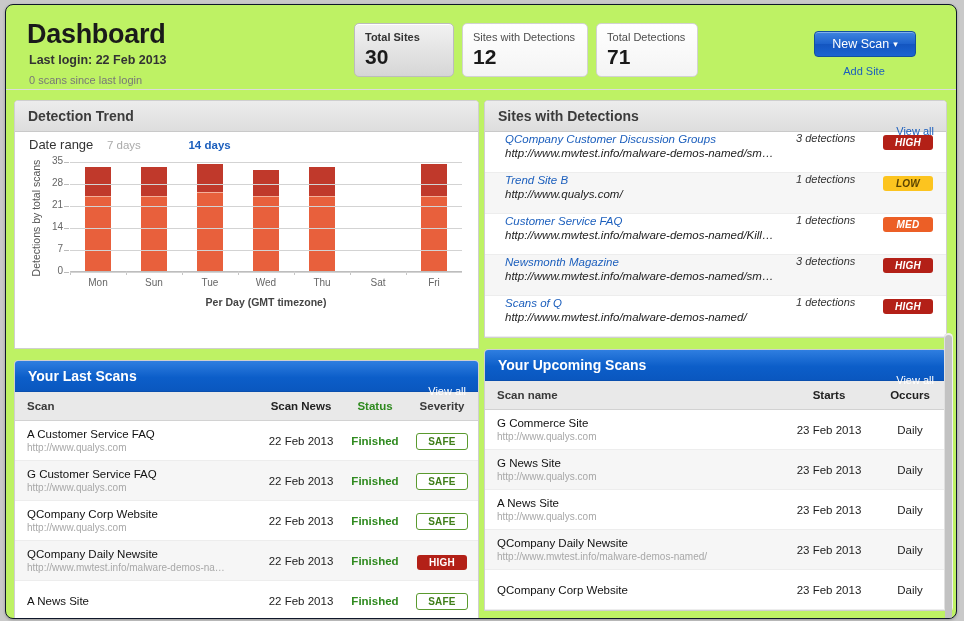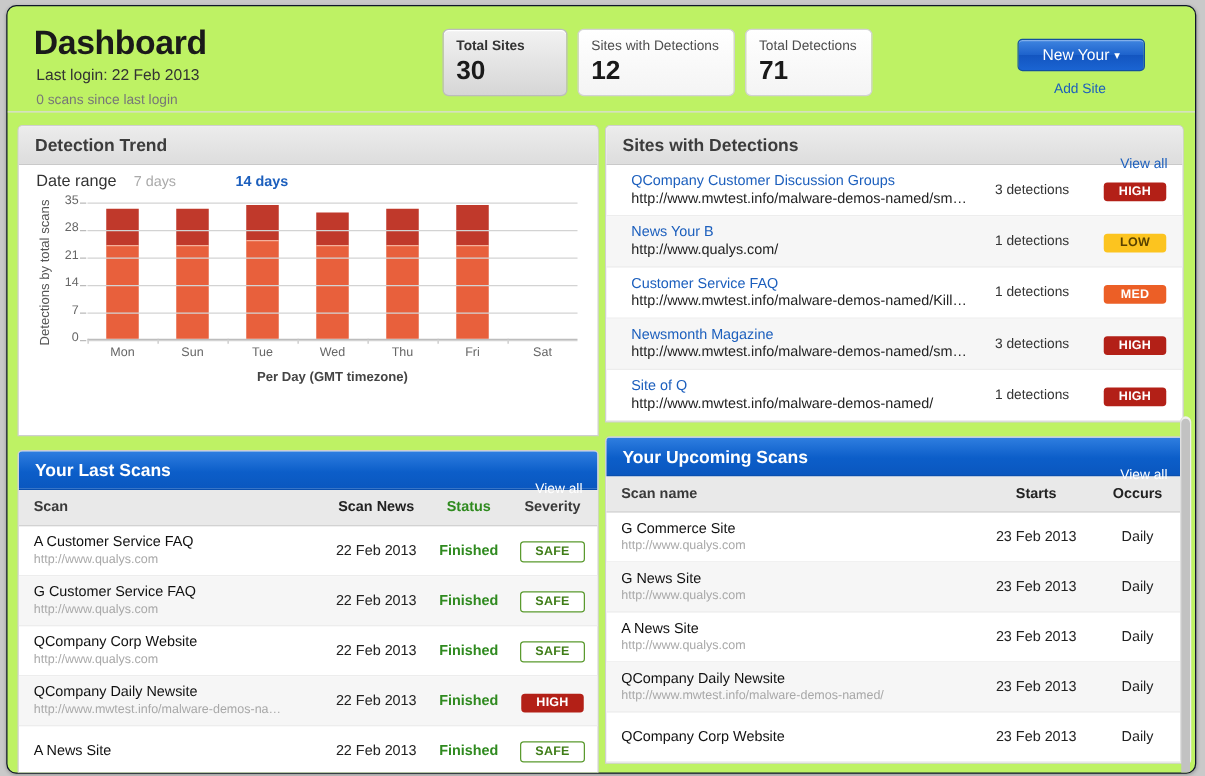--- a/index.html
+++ b/index.html
@@ -11,21 +11,21 @@
   }
   .page{
     position:absolute;left:5px;top:4px;width:950px;height:613px;
     background:#bef264;border:1px solid #0f172a;border-radius:8px;
     box-shadow:0 1px 3px rgba(0,0,0,.25);overflow:hidden;
   }
 
   
   .header{position:relative;height:84px;border-bottom:1px solid #dcdcdc;}
   .title{position:absolute;left:21px;top:14px;font-size:27px;font-weight:bold;color:#1a1a1a;letter-spacing:-.3px;}
-  .lastlogin{position:absolute;left:23px;top:48px;font-size:12.5px;font-weight:normal;color:#333;}
+  .lastlogin{position:absolute;left:23px;top:48px;font-size:12.5px;font-weight:bold;color:#333;}
   .scanssince{position:absolute;left:23px;top:69px;font-size:11px;color:#777;}
 
   .stats{position:absolute;left:348px;top:18px;display:flex;gap:8px;}
   .stat{
     border:1px solid #bcbcbc;border-radius:5px;padding:6px 12px 7px 10px;
     min-width:100px;box-sizing:border-box;
   }
   .stat.active{background:linear-gradient(to bottom,#f2f2f2 0%,#d6d6d6 100%);box-shadow:inset 0 1px 0 #fff;}
   .stat.plain{background:linear-gradient(to bottom,#ffffff 0%,#f4f4f4 100%);border-color:#d2d2d2;}
   .stat .lbl{font-size:11px;color:#4d4d4d;line-height:14px;white-space:nowrap;}
@@ -86,21 +86,21 @@
   .bslot{flex:1;position:relative;}
   .bslot .tickmark{position:absolute;left:0;bottom:-4px;width:1px;height:4px;background:#c5c5c5;}
   .bar{position:absolute;left:50%;transform:translateX(-50%);bottom:0;width:26px;}
   .seg-top{background:#c0392b;width:100%;}
   .seg-bot{background:#e8603c;width:100%;border-top:1px solid #f4b09b;box-sizing:border-box;}
   .xtick{position:absolute;top:100%;margin-top:6px;left:0;width:100%;text-align:center;font-size:10px;color:#666;}
   .xlabel{position:absolute;left:55px;width:392px;top:140px;text-align:center;font-size:10.5px;font-weight:bold;color:#444;}
 
   
   .siteslist{}
-  .siterow{display:flex;align-items:center;height:41px;padding:0 12px 0 20px;border-bottom:1px solid #ededed;box-sizing:border-box;}
+  .siterow{display:flex;height:41px;padding:0 12px 0 20px;border-bottom:1px solid #ededed;box-sizing:border-box;font-style:italic;}
   .siterow:nth-child(even){background:#f6f6f6;}
   .siterow .sinfo{flex:1;min-width:0;}
   .siterow .sname{font-size:11.5px;color:#1c5fbd;line-height:14px;cursor:pointer;}
   .siterow .surl{font-size:11.5px;color:#222;line-height:14px;white-space:nowrap;overflow:hidden;text-overflow:ellipsis;max-width:300px;}
   .siterow .sdet{font-size:11px;color:#333;width:86px;text-align:left;padding-left:6px;white-space:nowrap;}
   .badge{
     display:inline-block;min-width:40px;text-align:center;font-size:10px;font-weight:bold;
     padding:2px 5px;border-radius:3px;letter-spacing:.2px;
   }
   .badge.high{background:#b32017;color:#fff;}
@@ -150,21 +150,21 @@
           <div class="val">12</div>
         </div>
         <div class="stat plain">
           <div class="lbl">Total Detections</div>
           <div class="val">71</div>
         </div>
       </div>
 
     <div class="newscan-wrap">
       <div class="newscan">
-        <span>New Your</span><span class="cv">▾</span>
+        <span>New Scan</span><span class="cv">▾</span>
       </div>
       <a class="addsite">Add Site</a>
     </div>
   </div>
 
   <div class="content">
 
     <div class="col left">
 
       <div class="panel chartpanel">
@@ -218,29 +218,29 @@
                 <div class="bslot">
                   <div class="tickmark"></div>
                   <div class="bar" style="height: 103.714px;">
                     <div class="seg-top" style="height: 28.2857px;"></div>
                     <div class="seg-bot" style="height: 75.4286px;"></div>
                   </div>
                   <div class="xtick">Thu</div>
                 </div>
                 <div class="bslot">
                   <div class="tickmark"></div>
+                  <div class="xtick">Sat</div>
+                </div>
+                <div class="bslot">
+                  <div class="tickmark"></div>
                   <div class="bar" style="height: 106.857px;">
                     <div class="seg-top" style="height: 31.4286px;"></div>
                     <div class="seg-bot" style="height: 75.4286px;"></div>
                   </div>
                   <div class="xtick">Fri</div>
-                </div>
-                <div class="bslot">
-                  <div class="tickmark"></div>
-                  <div class="xtick">Sat</div>
                 </div>
               </div>
           <div class="gridline" style="top: 110px;"></div>
               <div class="ytick" style="top: 110px;">0</div>
               <div class="ytickdash" style="top: 110px;"></div>
               <div class="gridline" style="top: 88px;"></div>
               <div class="ytick" style="top: 88px;">7</div>
               <div class="ytickdash" style="top: 88px;"></div>
               <div class="gridline" style="top: 66px;"></div>
               <div class="ytick" style="top: 66px;">14</div>
@@ -332,21 +332,21 @@
             <div class="siterow">
               <div class="sinfo">
                 <div class="sname">QCompany Customer Discussion Groups</div>
                 <div class="surl">http://www.mwtest.info/malware-demos-named/sm…</div>
               </div>
               <div class="sdet">3 detections</div>
               <div class="bwrap"><span class="badge high">HIGH</span></div>
             </div>
             <div class="siterow">
               <div class="sinfo">
-                <div class="sname">News Your B</div>
+                <div class="sname">Trend Site B</div>
                 <div class="surl">http://www.qualys.com/</div>
               </div>
               <div class="sdet">1 detections</div>
               <div class="bwrap"><span class="badge low">LOW</span></div>
             </div>
             <div class="siterow">
               <div class="sinfo">
                 <div class="sname">Customer Service FAQ</div>
                 <div class="surl">http://www.mwtest.info/malware-demos-named/Kill…</div>
               </div>
@@ -356,21 +356,21 @@
             <div class="siterow">
               <div class="sinfo">
                 <div class="sname">Newsmonth Magazine</div>
                 <div class="surl">http://www.mwtest.info/malware-demos-named/sm…</div>
               </div>
               <div class="sdet">3 detections</div>
               <div class="bwrap"><span class="badge high">HIGH</span></div>
             </div>
             <div class="siterow">
               <div class="sinfo">
-                <div class="sname">Site of Q</div>
+                <div class="sname">Scans of Q</div>
                 <div class="surl">http://www.mwtest.info/malware-demos-named/</div>
               </div>
               <div class="sdet">1 detections</div>
               <div class="bwrap"><span class="badge high">HIGH</span></div>
             </div>
           </div>
       </div>
 
       <div class="panel tblpanel">
         <div class="phead blue">

